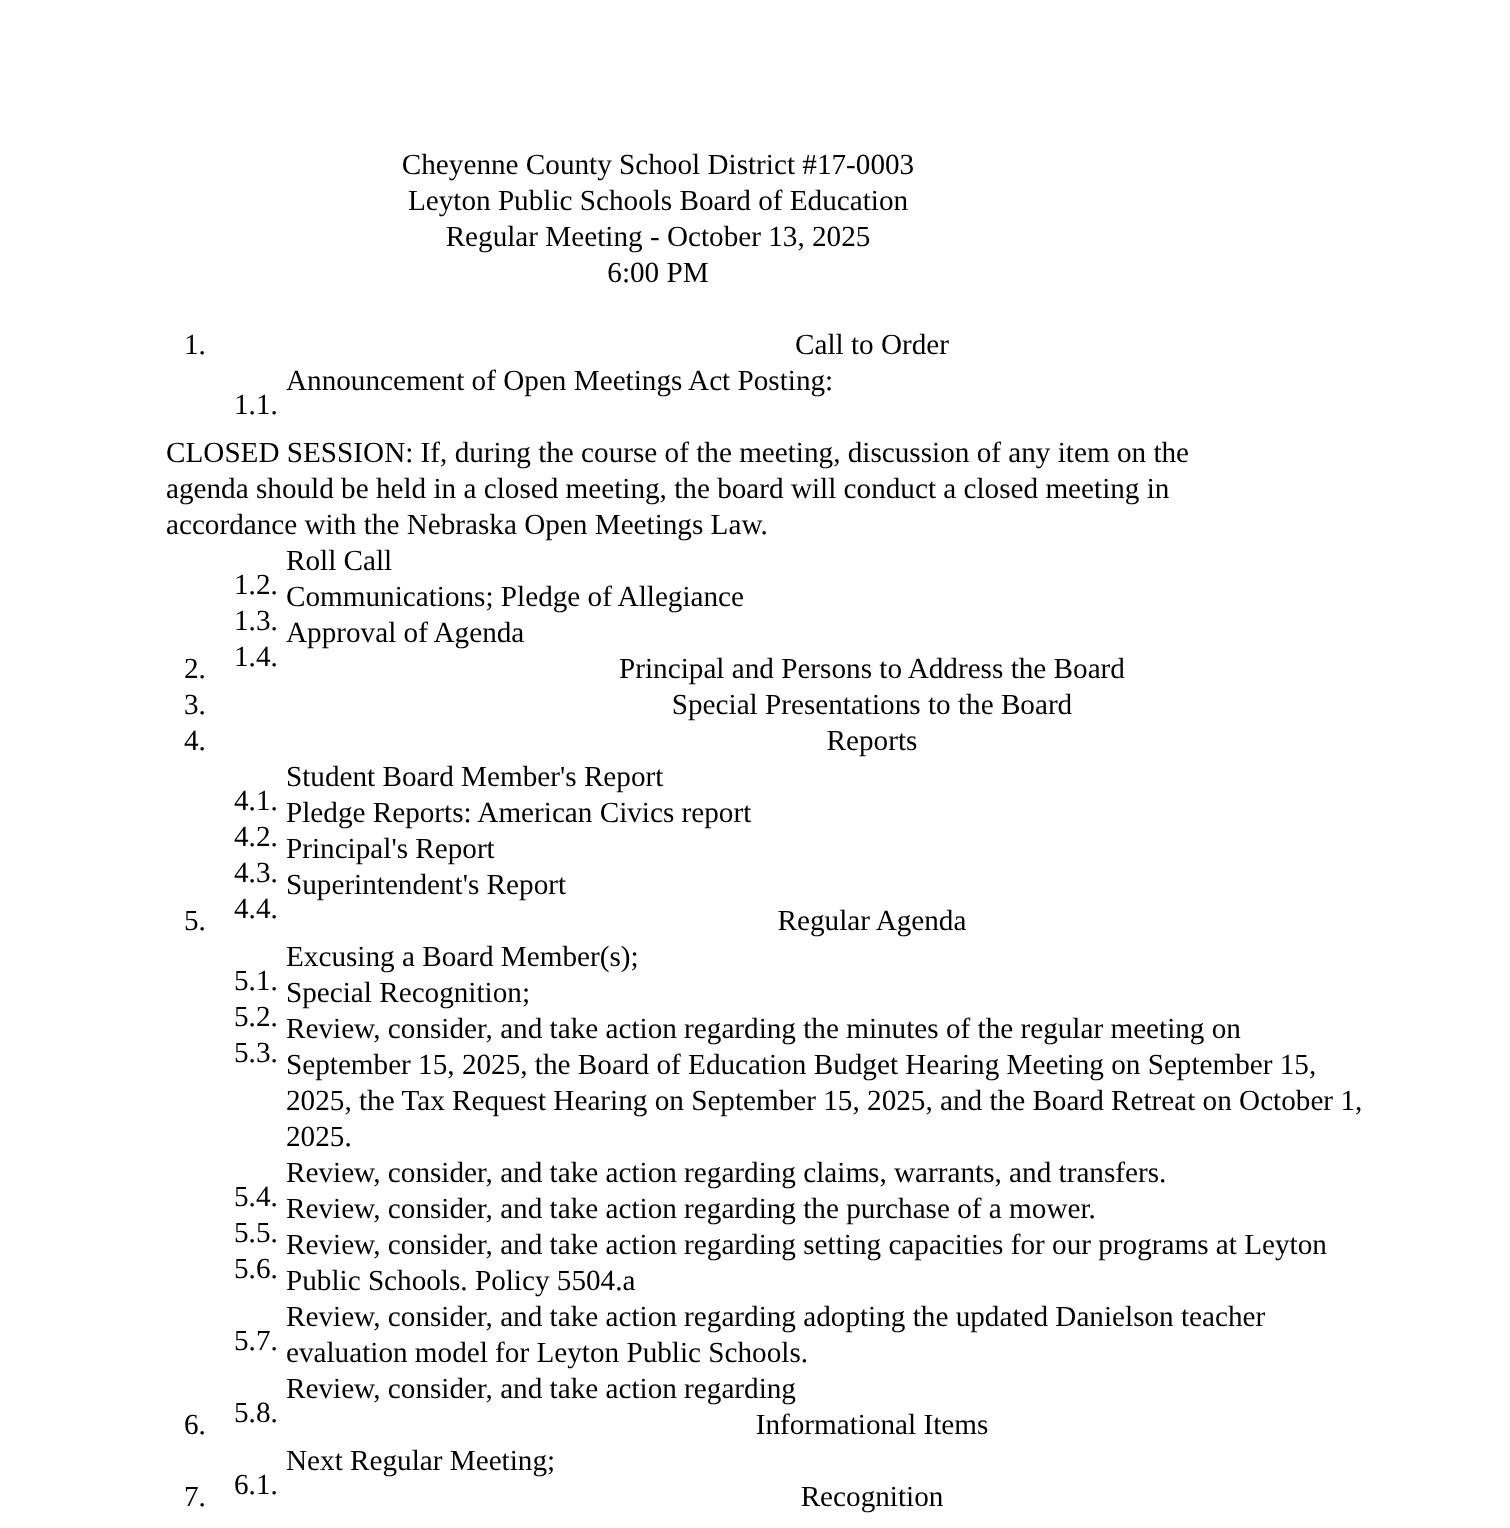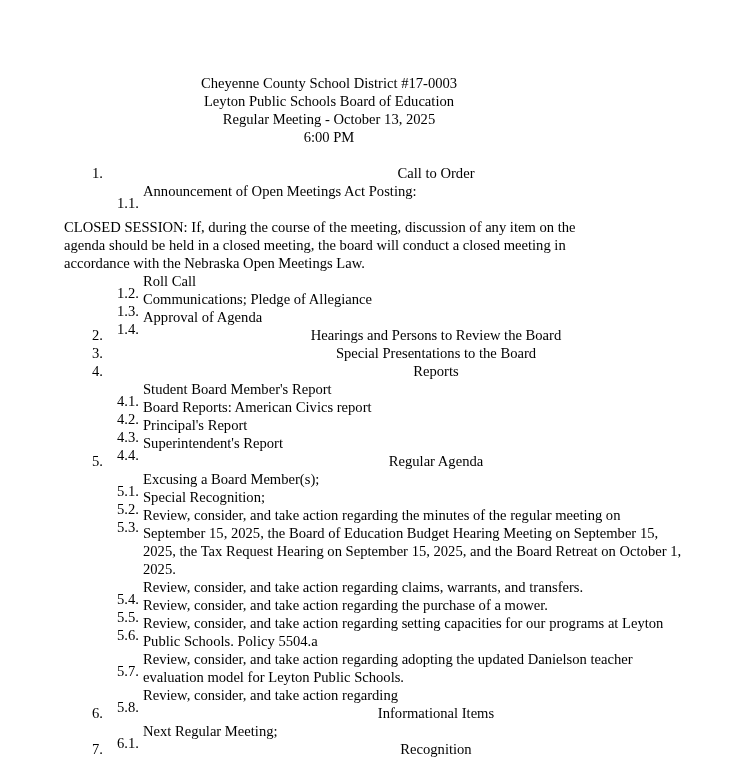--- a/index.html
+++ b/index.html
@@ -9,21 +9,21 @@
       font-size: 14.6px; color: #000; line-height: 18px;
     }
     .header { position: absolute; top: 74px; left: 0; width: 658px; text-align: center; }
     .header div { height: 18px; }
     .agenda { position: absolute; top: 164px; left: 0; width: 755px; }
     .row { position: relative; min-height: 18px; }
     .num1 { position: absolute; left: 92px; top: 0; }
     .txt1 { margin-left: 117px; text-align: center; }
     .num2 { position: absolute; left: 117px; top: 12px; }
     .txt2 { margin-left: 143px; width: 540px; }
-    .note { margin-left: 64px; width: 540px; margin-top: 18px; font-family: Liberation Serif, serif; }
+    .note { margin-left: 83px; width: 540px; margin-top: 18px; font-family: Liberation Serif, serif; }
   </style>
 </head>
 <body>
 
 <div class="header">
   <div>Cheyenne County School District #17-0003</div>
   <div>Leyton Public Schools Board of Education</div>
   <div>Regular Meeting - October 13, 2025</div>
   <div>6:00 PM</div>
 </div>
@@ -47,39 +47,39 @@
     <span class="num2">1.3.</span>
     <div class="txt2">Communications; Pledge of Allegiance</div>
   </div>
   <div class="row">
     <span class="num2">1.4.</span>
     <div class="txt2">Approval of Agenda</div>
   </div>
 
   <div class="row">
     <span class="num1">2.</span>
-    <div class="txt1">Hearings and Persons to Review the Board</div>
+    <div class="txt1">Principal and Persons to Address the Board</div>
   </div>
 
   <div class="row">
     <span class="num1">3.</span>
     <div class="txt1">Special Presentations to the Board</div>
   </div>
 
   <div class="row">
     <span class="num1">4.</span>
     <div class="txt1">Reports</div>
   </div>
   <div class="row">
     <span class="num2">4.1.</span>
     <div class="txt2">Student Board Member's Report</div>
   </div>
   <div class="row">
     <span class="num2">4.2.</span>
-    <div class="txt2">Board Reports: American Civics report</div>
+    <div class="txt2">Pledge Reports: American Civics report</div>
   </div>
   <div class="row">
     <span class="num2">4.3.</span>
     <div class="txt2">Principal's Report</div>
   </div>
   <div class="row">
     <span class="num2">4.4.</span>
     <div class="txt2">Superintendent's Report</div>
   </div>
 

